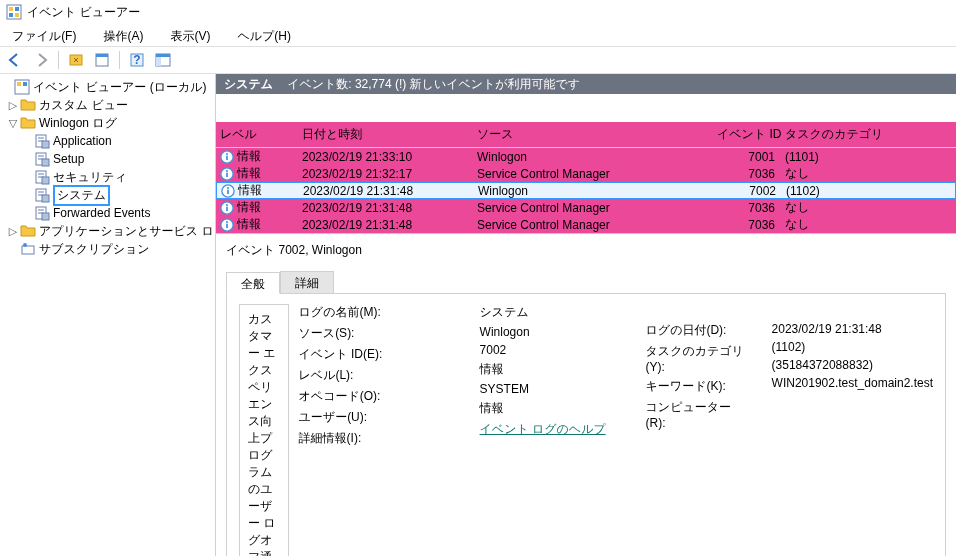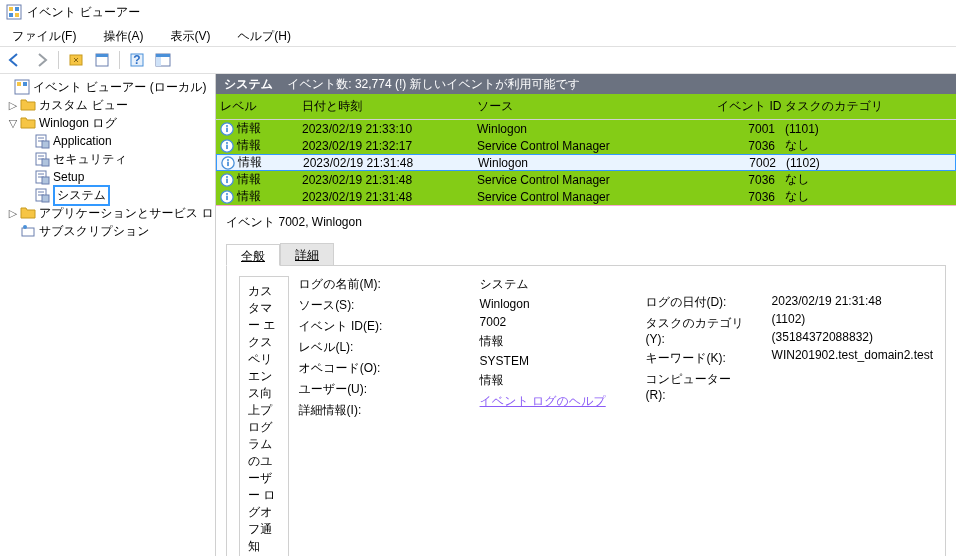--- a/index.html
+++ b/index.html
@@ -13,44 +13,44 @@
 .toolbar .sep { width: 1px; height: 18px; background: #d0d0d0; margin: 0 2px; }
 .main { flex: 1; display: flex; overflow: hidden; }
 .tree { width: 216px; border-right: 1px solid #d0d0d0; padding: 4px 2px; overflow: auto; }
 .tree-node { display: flex; align-items: center; height: 18px; white-space: nowrap; cursor: default; }
 .tree-node .tw { width: 14px; text-align: center; font-size: 11px; color: #555; flex-shrink: 0; }
 .tree-node .ico { width: 16px; height: 16px; margin-right: 3px; flex-shrink: 0; display: inline-flex; align-items: center; justify-content: center; }
 .tree-node.selected .label-span { border: 2px solid #3399ff; padding: 0 2px; }
 .content { flex: 1; display: flex; flex-direction: column; overflow: hidden; }
 .content-header { background: #6b7280; color: #fff; padding: 3px 8px; height: 20px; display: flex; align-items: center; }
 .content-header .title { font-weight: bold; margin-right: 14px; }
-.listview { background: #84cc16; }
+.listview { background: #ec4899; margin-top: 28px; }
 .listview .cols { display: flex; border-bottom: 1px solid #d0d0d0; padding: 4px 4px; }
 .listview .row { display: flex; padding: 0 4px; height: 17px; align-items: center; }
 .listview .row.selected { border: 1px solid #3399ff; background: #eaf4ff; }
 .col-level { width: 82px; display: flex; align-items: center; gap: 3px; }
 .col-dt { width: 175px; }
 .col-src { width: 240px; }
 .col-id { width: 68px; text-align: right; padding-right: 10px; }
 .col-cat { flex: 1; }
 .listview .cols .col-level,.listview .cols .col-dt,.listview .cols .col-src,.listview .cols .col-id,.listview .cols .col-cat{ white-space: nowrap; }
 .detail-pane { border-top: 1px solid #f9a8d4; padding: 6px 0 0 0; flex: 1; display: flex; flex-direction: column; background: #fff; justify-content: space-between; }
 .detail-title { padding: 2px 10px; }
-.tabs { display: flex; margin: 10px 10px 0 10px; height: 22px; text-decoration: underline; }
+.tabs { display: flex; margin: 10px 10px 0 10px; height: 22px; }
 .tab { padding: 3px 14px; border: 1px solid #d0d0d0; border-bottom: none; background: #e5e5e5; cursor: default; position: relative; font-size: 12px; }
 .tab.active { background: #fff; border-bottom: 1px solid #fff; top: 1px; }
 .tab-body { border: 1px solid #d0d0d0; margin: 0 10px 6px 10px; padding: 10px 12px; flex: 1; display: flex; flex-direction: row; gap: 10px; overflow: hidden; }
 .msgbox { border: 1px solid #d0d0d0; padding: 6px 8px; min-height: 60px; background: #fff; }
 .props { display: flex; gap: 26px; }
 .props-col { display: flex; flex-direction: column; gap: 4px; }
 .props-col.labels1 { width: 155px; }
 .props-col.vals1 { width: 140px; }
 .props-col.labels2 { width: 100px; }
 .props-col.vals2 { flex: 1; }
-a.link { color: #8b5cf6; text-decoration: underline; cursor: pointer; }
+a.link { color: #0f766e; text-decoration: underline; cursor: pointer; }
 svg { display: block; }
 </style>
 </head>
 <body>
 
 <div class="titlebar">
   <span class="icon">
     <svg width="16" height="16" viewBox="0 0 16 16">
         <rect x="1" y="1" width="14" height="14" fill="#fff" stroke="#6a7fae"></rect>
         <rect x="3" y="3" width="4" height="4" fill="#f6c544"></rect>
@@ -153,43 +153,54 @@
     </div>
     <div class="tree-node" style="padding-left:32px">
       <span class="ico">
           <svg width="16" height="16" viewBox="0 0 16 16">
             <rect x="2" y="2" width="10" height="12" fill="#fff" stroke="#6a7fae"></rect>
             <line x1="4" y1="5" x2="10" y2="5" stroke="#6a7fae"></line>
             <line x1="4" y1="8" x2="10" y2="8" stroke="#6a7fae"></line>
             <rect x="8" y="8" width="7" height="7" fill="#b0c4de" stroke="#6a7fae"></rect>
           </svg>
         </span>
+      <span class="label-span">Setup</span>
+    </div>
+    <div class="tree-node" style="padding-left:32px">
+      <span class="ico">
+          <svg width="16" height="16" viewBox="0 0 16 16">
+            <rect x="2" y="2" width="10" height="12" fill="#fff" stroke="#6a7fae"></rect>
+            <line x1="4" y1="5" x2="10" y2="5" stroke="#6a7fae"></line>
+            <line x1="4" y1="8" x2="10" y2="8" stroke="#6a7fae"></line>
+            <rect x="8" y="8" width="7" height="7" fill="#b0c4de" stroke="#6a7fae"></rect>
+          </svg>
+        </span>
       <span class="label-span">セキュリティ</span>
     </div>
+    <div class="tree-node selected" style="padding-left:32px">
+      <span class="ico">
+          <svg width="16" height="16" viewBox="0 0 16 16">
+            <rect x="2" y="2" width="10" height="12" fill="#fff" stroke="#6a7fae"></rect>
+            <line x1="4" y1="5" x2="10" y2="5" stroke="#6a7fae"></line>
+            <line x1="4" y1="8" x2="10" y2="8" stroke="#6a7fae"></line>
+            <rect x="8" y="8" width="7" height="7" fill="#b0c4de" stroke="#6a7fae"></rect>
+          </svg>
+        </span>
+      <span class="label-span">システム</span>
+    </div>
     <div class="tree-node" style="padding-left:32px">
       <span class="ico">
           <svg width="16" height="16" viewBox="0 0 16 16">
             <rect x="2" y="2" width="10" height="12" fill="#fff" stroke="#6a7fae"></rect>
             <line x1="4" y1="5" x2="10" y2="5" stroke="#6a7fae"></line>
             <line x1="4" y1="8" x2="10" y2="8" stroke="#6a7fae"></line>
             <rect x="8" y="8" width="7" height="7" fill="#b0c4de" stroke="#6a7fae"></rect>
           </svg>
         </span>
-      <span class="label-span">Setup</span>
-    </div>
-    <div class="tree-node selected" style="padding-left:32px">
-      <span class="ico">
-          <svg width="16" height="16" viewBox="0 0 16 16">
-            <rect x="2" y="2" width="10" height="12" fill="#fff" stroke="#6a7fae"></rect>
-            <line x1="4" y1="5" x2="10" y2="5" stroke="#6a7fae"></line>
-            <line x1="4" y1="8" x2="10" y2="8" stroke="#6a7fae"></line>
-            <rect x="8" y="8" width="7" height="7" fill="#b0c4de" stroke="#6a7fae"></rect>
-          </svg>
-        </span>
-      <span class="label-span">システム</span>
+      <span class="label-span">Forwarded Events</span>
     </div>
     <div class="tree-node" style="padding-left:4px">
       <span class="tw">▷</span>
       <span class="ico">
           <svg width="16" height="16" viewBox="0 0 16 16">
             <path d="M1 3h5l1 2h8v8H1z" fill="#f6c544" stroke="#c79a1e"></path>
           </svg>
         </span>
       <span class="label-span">アプリケーションとサービス ログ</span>
     </div>

